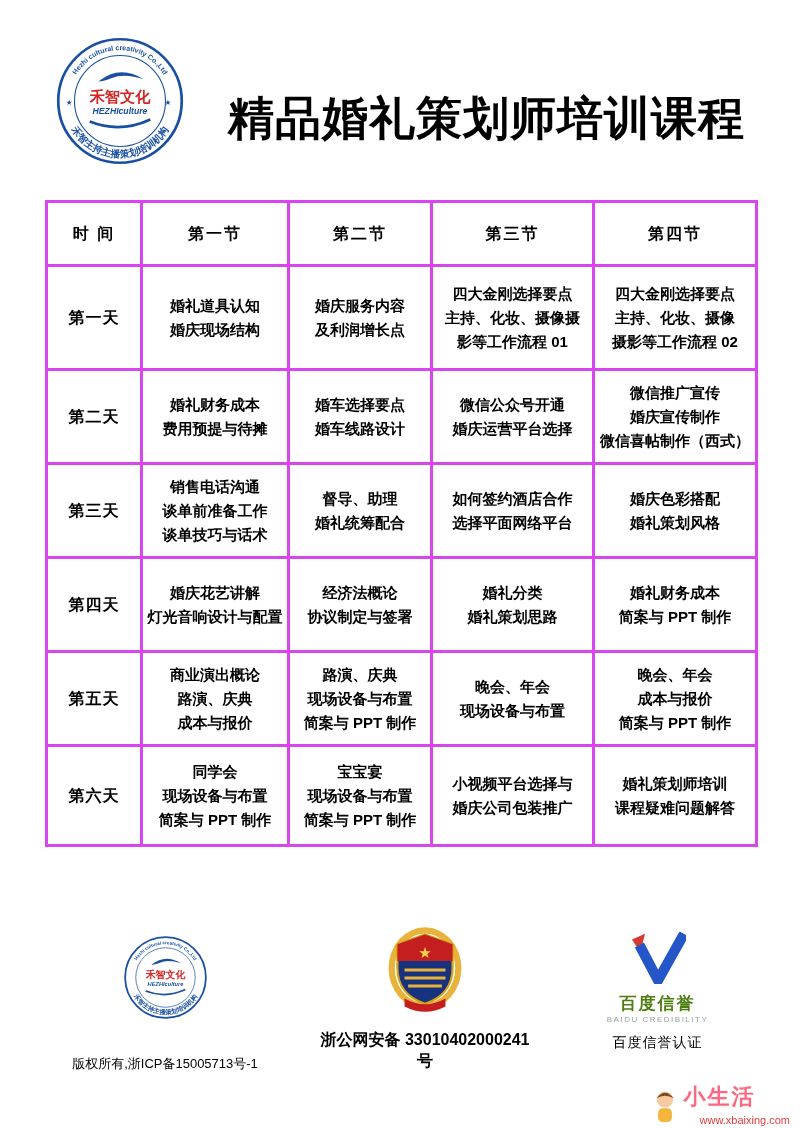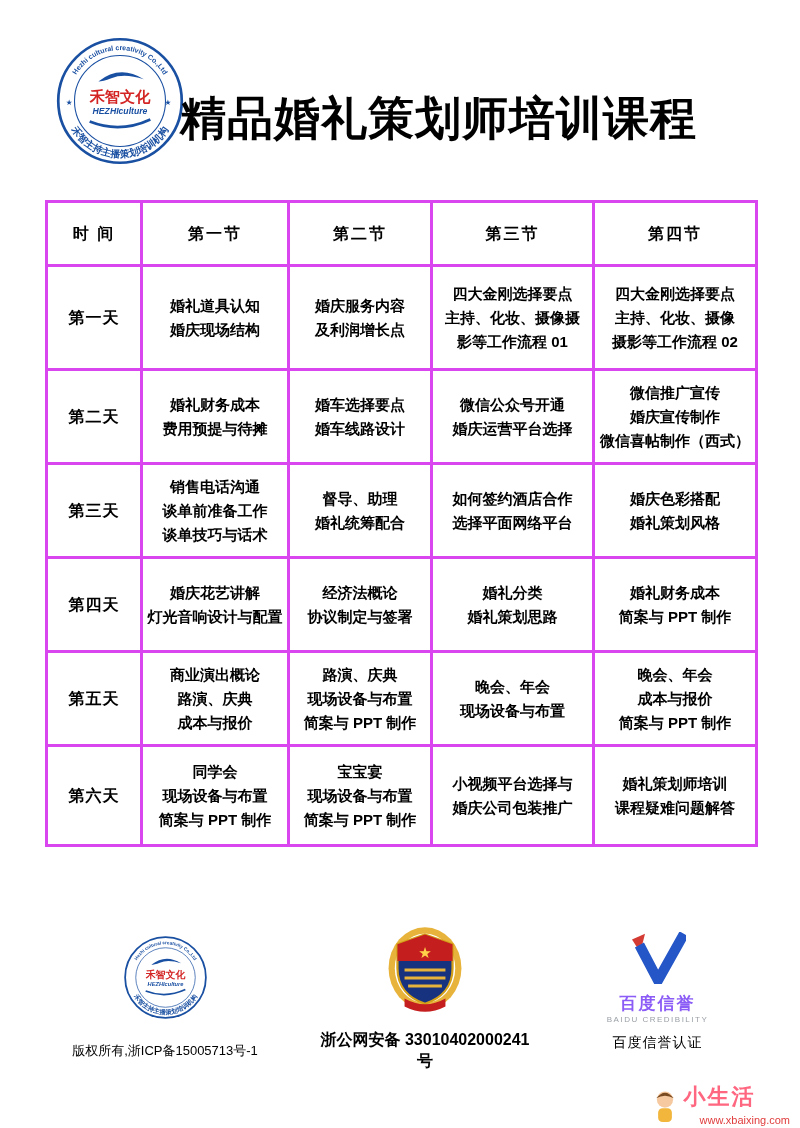--- a/index.html
+++ b/index.html
@@ -14,21 +14,21 @@
 
   
   .logo-top {
     position:absolute; left:55px; top:36px;
     width:130px; height:130px;
   }
   .logo-top svg, .footer-left .logo-svg { width:100%; height:100%; }
 
   .page-title {
     position:absolute; left:180px; top:88px; width:565px;
-    text-align:left;
+    text-align:right;
     font-size:46px; font-weight:900; letter-spacing:1px;
     color:#000;
     font-family:Liberation Serif, serif;
   }
 
   
   .course-table {
     position:absolute; left:45px; top:200px; width:710px;
     border-collapse:collapse; table-layout:fixed;
   }
@@ -43,29 +43,29 @@
     height:64px; font-size:16px; font-weight:bold; letter-spacing:2px;
   }
   .course-table td { height:94px; font-size:15px; font-weight:600; }
   tr.row-tall td { height:104px; }
   tr.row-last td { height:100px; }
   td.day-cell { font-size:16px; font-weight:bold; letter-spacing:1px; }
 
   
   .footer-left  { position:absolute; left:65px;  top:935px; width:200px; text-align:center; }
   .footer-left .logo-svg { width:85px; height:85px; }
-  .icp-text { margin-top:18px; font-size:13px; color:#000; }
+  .icp-text { margin-top:31px; font-size:13px; color:#000; }
 
   .footer-center { position:absolute; left:315px; top:922px; width:220px; text-align:center; }
   .badge-svg { width:80px; height:96px; }
   .police-text { margin-top:8px; font-size:16px; font-weight:bold; color:#000; }
 
   .footer-right { position:absolute; left:580px; top:932px; width:155px; text-align:center; }
   .baidu-svg { width:56px; height:52px; }
-  .baidu-cn { color:#8b5cf6; font-weight:bold; font-size:17px; letter-spacing:2px; margin-top:4px; }
+  .baidu-cn { color:#4d7c0f; font-weight:bold; font-size:17px; letter-spacing:2px; margin-top:4px; }
   .baidu-en { color:#9aa0a6; font-size:8px; letter-spacing:1.5px; }
   .baidu-cert { margin-top:10px; font-size:14px; color:#000; letter-spacing:1px; }
 
   
   .watermark {
     position:absolute; right:10px; top:1082px;
     display:flex; align-items:flex-end; gap:4px;
   }
   .mascot { width:30px; height:38px; }
   .wm-texts { display:flex; flex-direction:column; }

